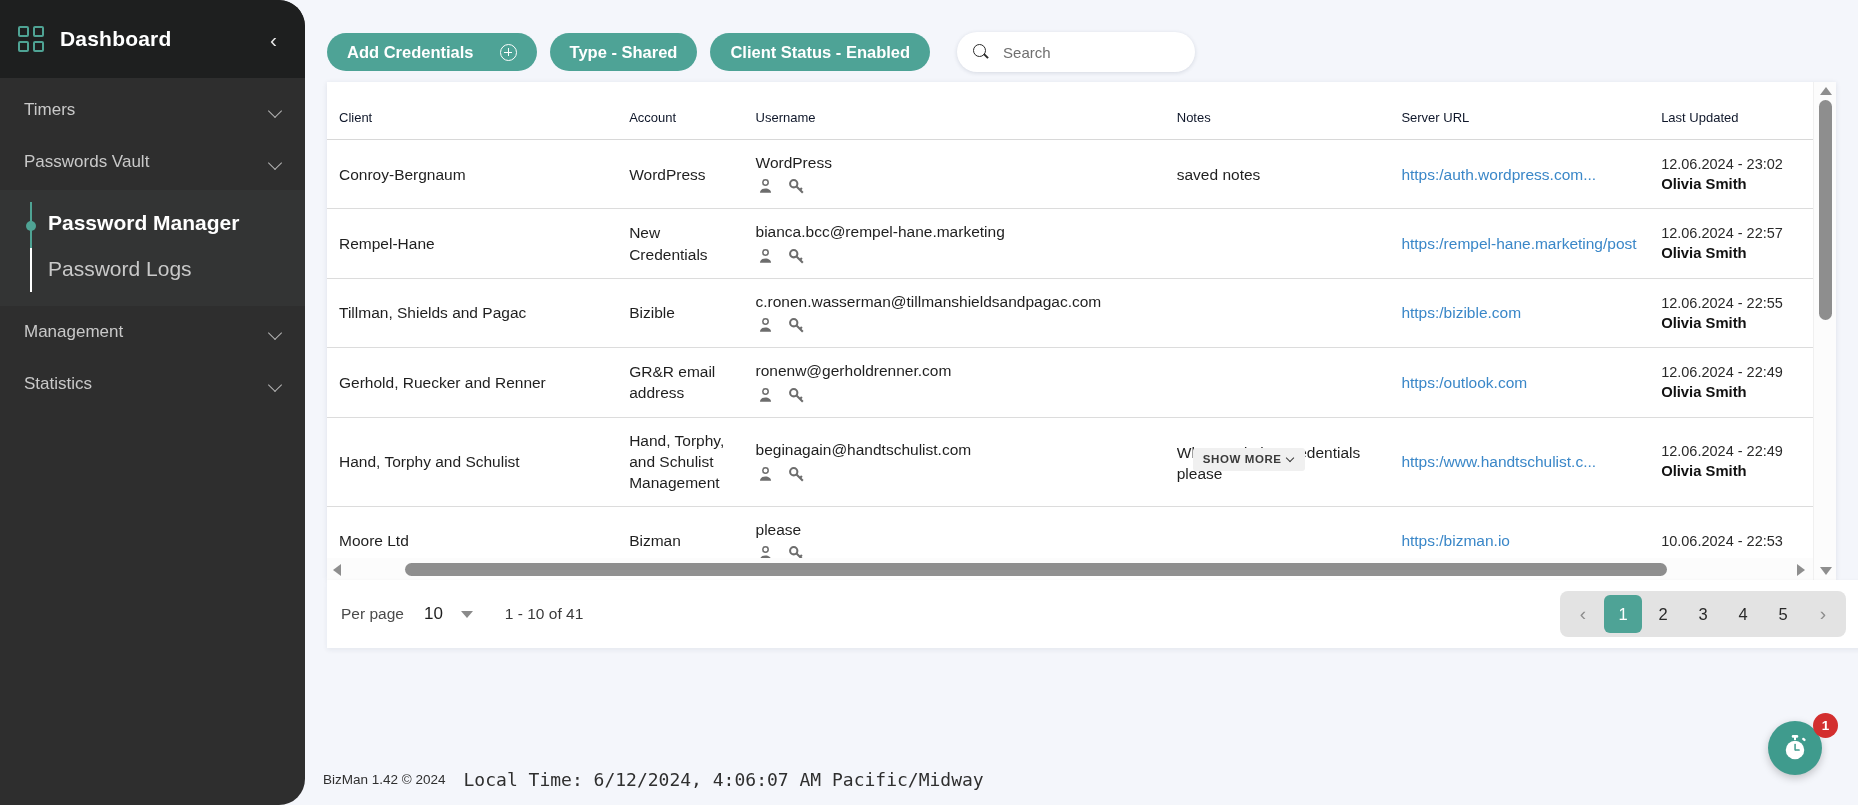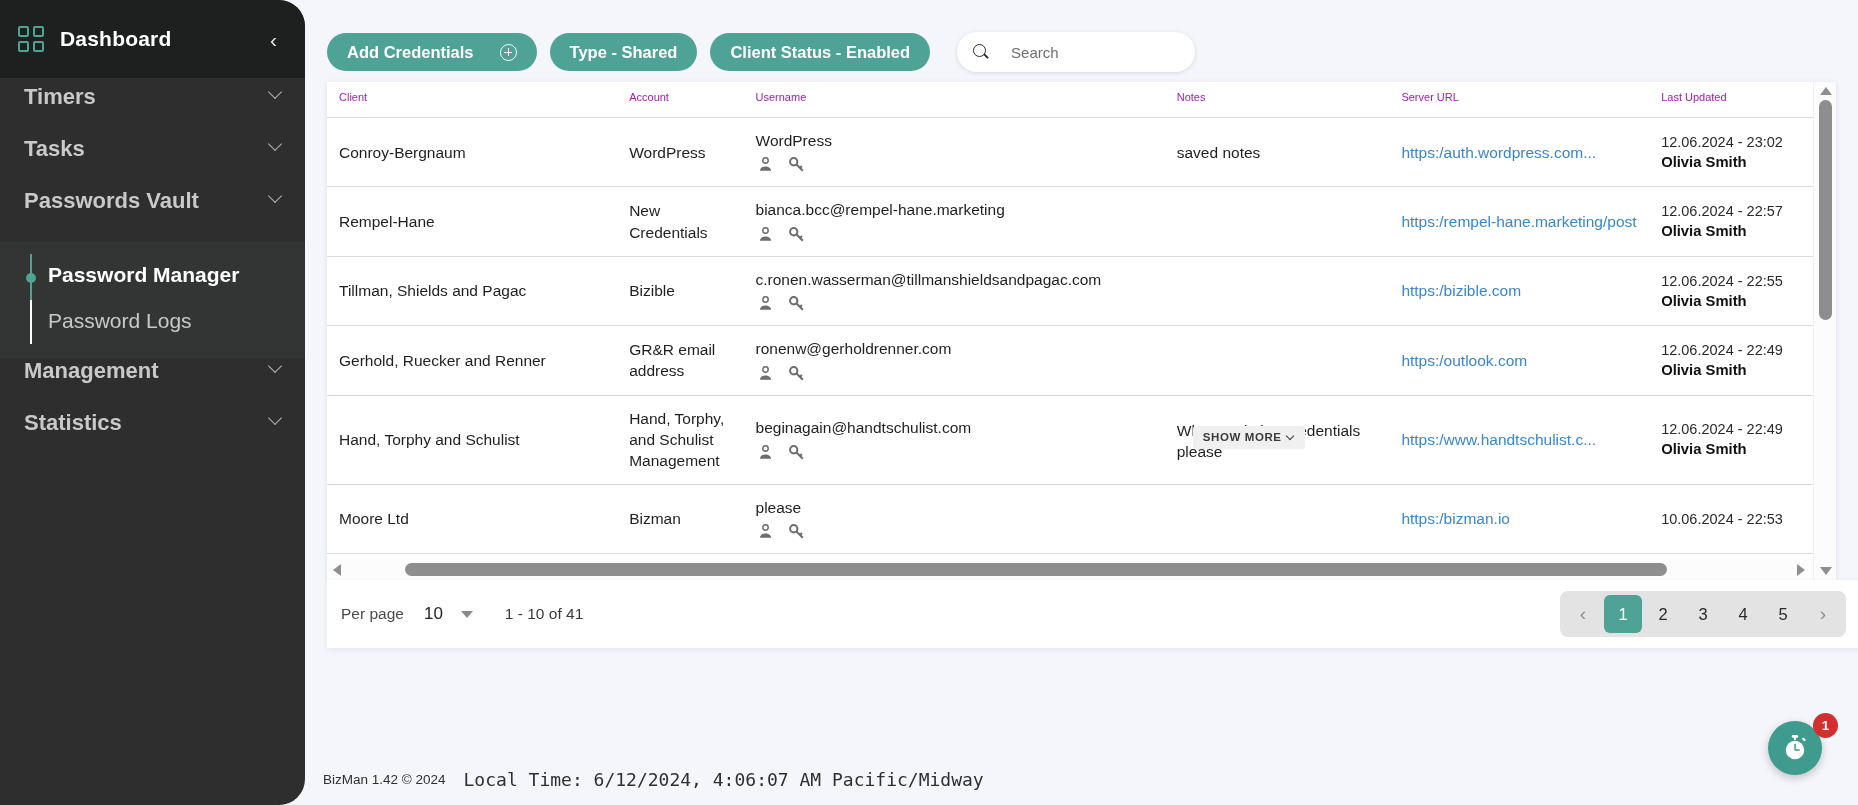--- a/index.html
+++ b/index.html
@@ -37,23 +37,23 @@
   .sb-title {
     color: #ffffff; font-size: 21px; font-weight: bold;
     margin-left: 16px; letter-spacing: .2px; flex: 1 1 auto;
   }
   .collapse-btn {
     color: #e9e9e9; font-size: 21px; line-height: 1;
     font-weight: 300; padding: 2px 6px; cursor: pointer;
   }
   .sb-nav { padding-top: 6px; }
   .nav-item {
-    height: 52px; display: flex; 
+    height: 52px; display: flex; align-items: center;
     padding: 0 22px 0 24px; cursor: pointer;
-    color: #c9c9c9; font-size: 22px; font-weight: bold;
+    color: #c9c9c9; font-size: 17px;
   }
   .nav-item .lbl { flex: 1 1 auto; }
   .chev {
     width: 15px; height: 15px; position: relative; flex: 0 0 auto; opacity: .85;
   }
   .chev::before {
     content: ""; position: absolute; left: 2px; top: 3px;
     width: 9px; height: 9px;
     border-right: 1.8px solid #c9c9c9; border-bottom: 1.8px solid #c9c9c9;
     transform: rotate(45deg);
@@ -110,21 +110,21 @@
     content:""; position: absolute; background: #ffffff;
   }
   .plus-circle::before { left: 3.5px; top: 7px; width: 8px; height: 1.6px; }
   .plus-circle::after  { top: 3.5px; left: 7px; height: 8px; width: 1.6px; }
 
   .search-box {
     margin-left: 14px;
     width: 238px; height: 40px;
     background: #ffffff; border-radius: 22px;
     box-shadow: 0 1px 4px rgba(30,40,70,.14);
-    display: flex; align-items: center; padding: 0 16px; gap: 19px;
+    display: flex; align-items: center; padding: 0 16px; gap: 11px;
   }
   .search-icon { width: 17px; height: 17px; position: relative; flex: 0 0 auto; }
   .search-icon::before {
     content: ""; position: absolute; left: 0; top: 0;
     width: 11px; height: 11px; border: 1.8px solid #2b2b2b; border-radius: 50%;
   }
   .search-icon::after {
     content: ""; position: absolute; left: 10px; top: 11px;
     width: 6px; height: 1.8px; background: #2b2b2b; transform: rotate(45deg);
   }
@@ -143,22 +143,22 @@
     box-shadow: 0 1px 5px rgba(30,40,70,.10);
   }
   .table-scroll {
     position: relative; width: 1509px; height: 498px; overflow: hidden;
   }
   table.grid {
     border-collapse: collapse; width: 1486px; table-layout: fixed;
     font-size: 15.5px; color: #1f1f1f;
   }
   table.grid th {
-    text-align: left; font-weight: normal; color: #a21caf;
-    font-size: 11px; padding: 9px 10px 14px 12px;
+    text-align: left; font-weight: normal; color: #0f172a;
+    font-size: 13px; padding: 28px 10px 14px 12px;
     border-bottom: 1px solid #d8d8d8; vertical-align: middle;
     background: #ffffff;
   }
   table.grid td {
     padding: 12px 10px 12px 12px;
     border-bottom: 1px solid #dcdcdc;
     vertical-align: middle; line-height: 1.38;
   }
   .col-client   { width: 248px; }
   .col-account  { width: 108px; }
@@ -289,24 +289,20 @@
       <span class="sb-title">Dashboard</span>
       <span class="collapse-btn">‹</span>
     </div>
 
     <nav class="sb-nav">
       <div class="nav-item">
         <span class="lbl">Timers</span>
         <span class="chev"></span>
       </div>
       <div class="nav-item">
-        <span class="lbl">Tasks</span>
-        <span class="chev"></span>
-      </div>
-      <div class="nav-item">
         <span class="lbl">Passwords Vault</span>
         <span class="chev"></span>
       </div>
 
       <div class="nav-sub-wrap">
         <span class="sub-rail"></span>
         <span class="sub-rail-active"></span>
         <span class="sub-dot"></span>
         <div class="nav-sub active">
           <span>Password Manager</span>

